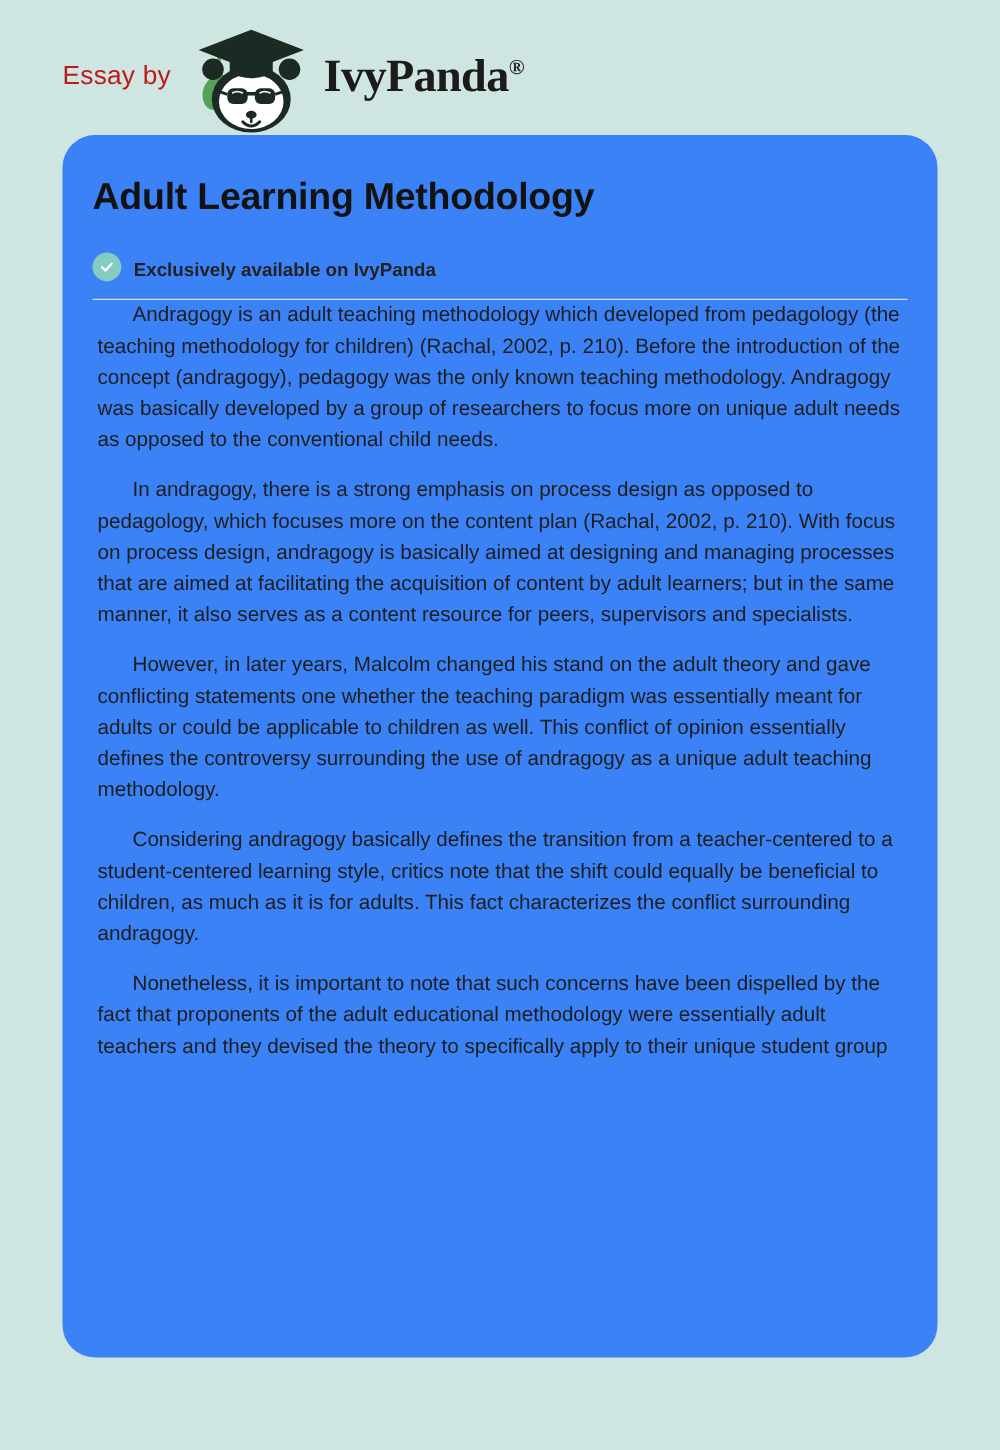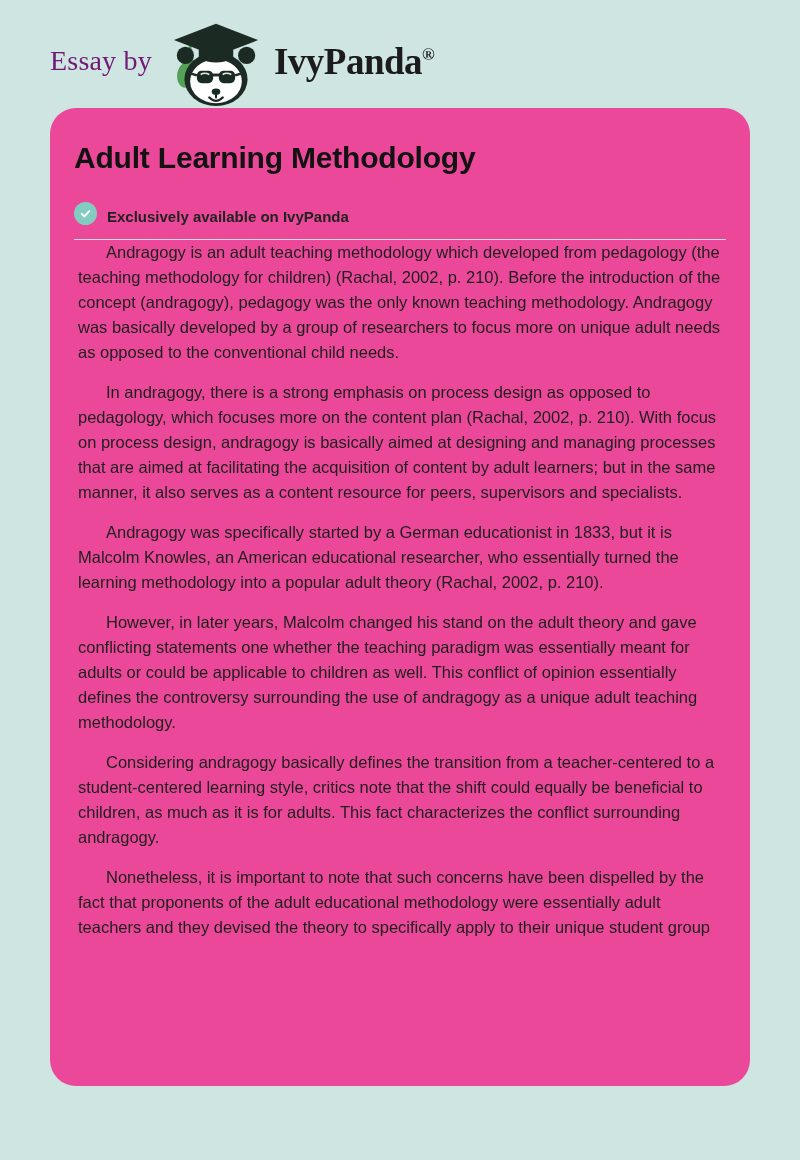--- a/index.html
+++ b/index.html
@@ -13,43 +13,42 @@
   }
   .header {
     display: flex;
     align-items: center;
     padding: 24px 0 0 50px;
     gap: 10px;
     height: 98px;
     box-sizing: border-box;
   }
   .essay-by {
-    font-size: 28px;
-    color: #701a75;
+    font-size: 21px;
+    color: #b91c1c;
     letter-spacing: 0.2px;
-    font-family: Liberation Serif, serif;
   }
   .logo-svg {
     display: block;
     margin: 6px 2px 0 8px;
   }
   .brand {
     font-family: "Liberation Serif", serif;
     font-weight: 700;
     font-size: 37px;
     color: #1b1b1b;
     letter-spacing: -0.5px;
   }
   .brand sup {
     font-size: 17px;
     font-weight: 700;
     vertical-align: 14px;
   }
   .card {
-    background: #ec4899;
+    background: #3b82f6;
     width: 700px;
     min-height: 978px;
     box-sizing: border-box;
     margin: 10px 50px 0 50px;
     border-radius: 26px;
     padding: 32px 24px 50px 24px;
   }
   .doc-title {
     margin: 0;
     font-size: 30px;
@@ -147,18 +146,17 @@
     </span>
     <span class="badge-text">Exclusively available on IvyPanda</span>
   </div>
 
   <hr class="divider">
 
 
   <div class="essay-body">
     <p>Andragogy is an adult teaching methodology which developed from pedagology (the teaching methodology for children) (Rachal, 2002, p. 210). Before the introduction of the concept (andragogy), pedagogy was the only known teaching methodology. Andragogy was basically developed by a group of researchers to focus more on unique adult needs as opposed to the conventional child needs.</p>
     <p>In andragogy, there is a strong emphasis on process design as opposed to pedagology, which focuses more on the content plan (Rachal, 2002, p. 210). With focus on process design, andragogy is basically aimed at designing and managing processes that are aimed at facilitating the acquisition of content by adult learners; but in the same manner, it also serves as a content resource for peers, supervisors and specialists.</p>
-    <p>Andragogy was specifically started by a German educationist in 1833, but it is Malcolm Knowles, an American educational researcher, who essentially turned the learning methodology into a popular adult theory (Rachal, 2002, p. 210).</p>
     <p>However, in later years, Malcolm changed his stand on the adult theory and gave conflicting statements one whether the teaching paradigm was essentially meant for adults or could be applicable to children as well. This conflict of opinion essentially defines the controversy surrounding the use of andragogy as a unique adult teaching methodology.</p>
     <p>Considering andragogy basically defines the transition from a teacher-centered to a student-centered learning style, critics note that the shift could equally be beneficial to children, as much as it is for adults. This fact characterizes the conflict surrounding andragogy.</p>
     <p>Nonetheless, it is important to note that such concerns have been dispelled by the fact that proponents of the adult educational methodology were essentially adult teachers and they devised the theory to specifically apply to their unique student group</p>
   </div>
 </div>
 
 </body></html>

